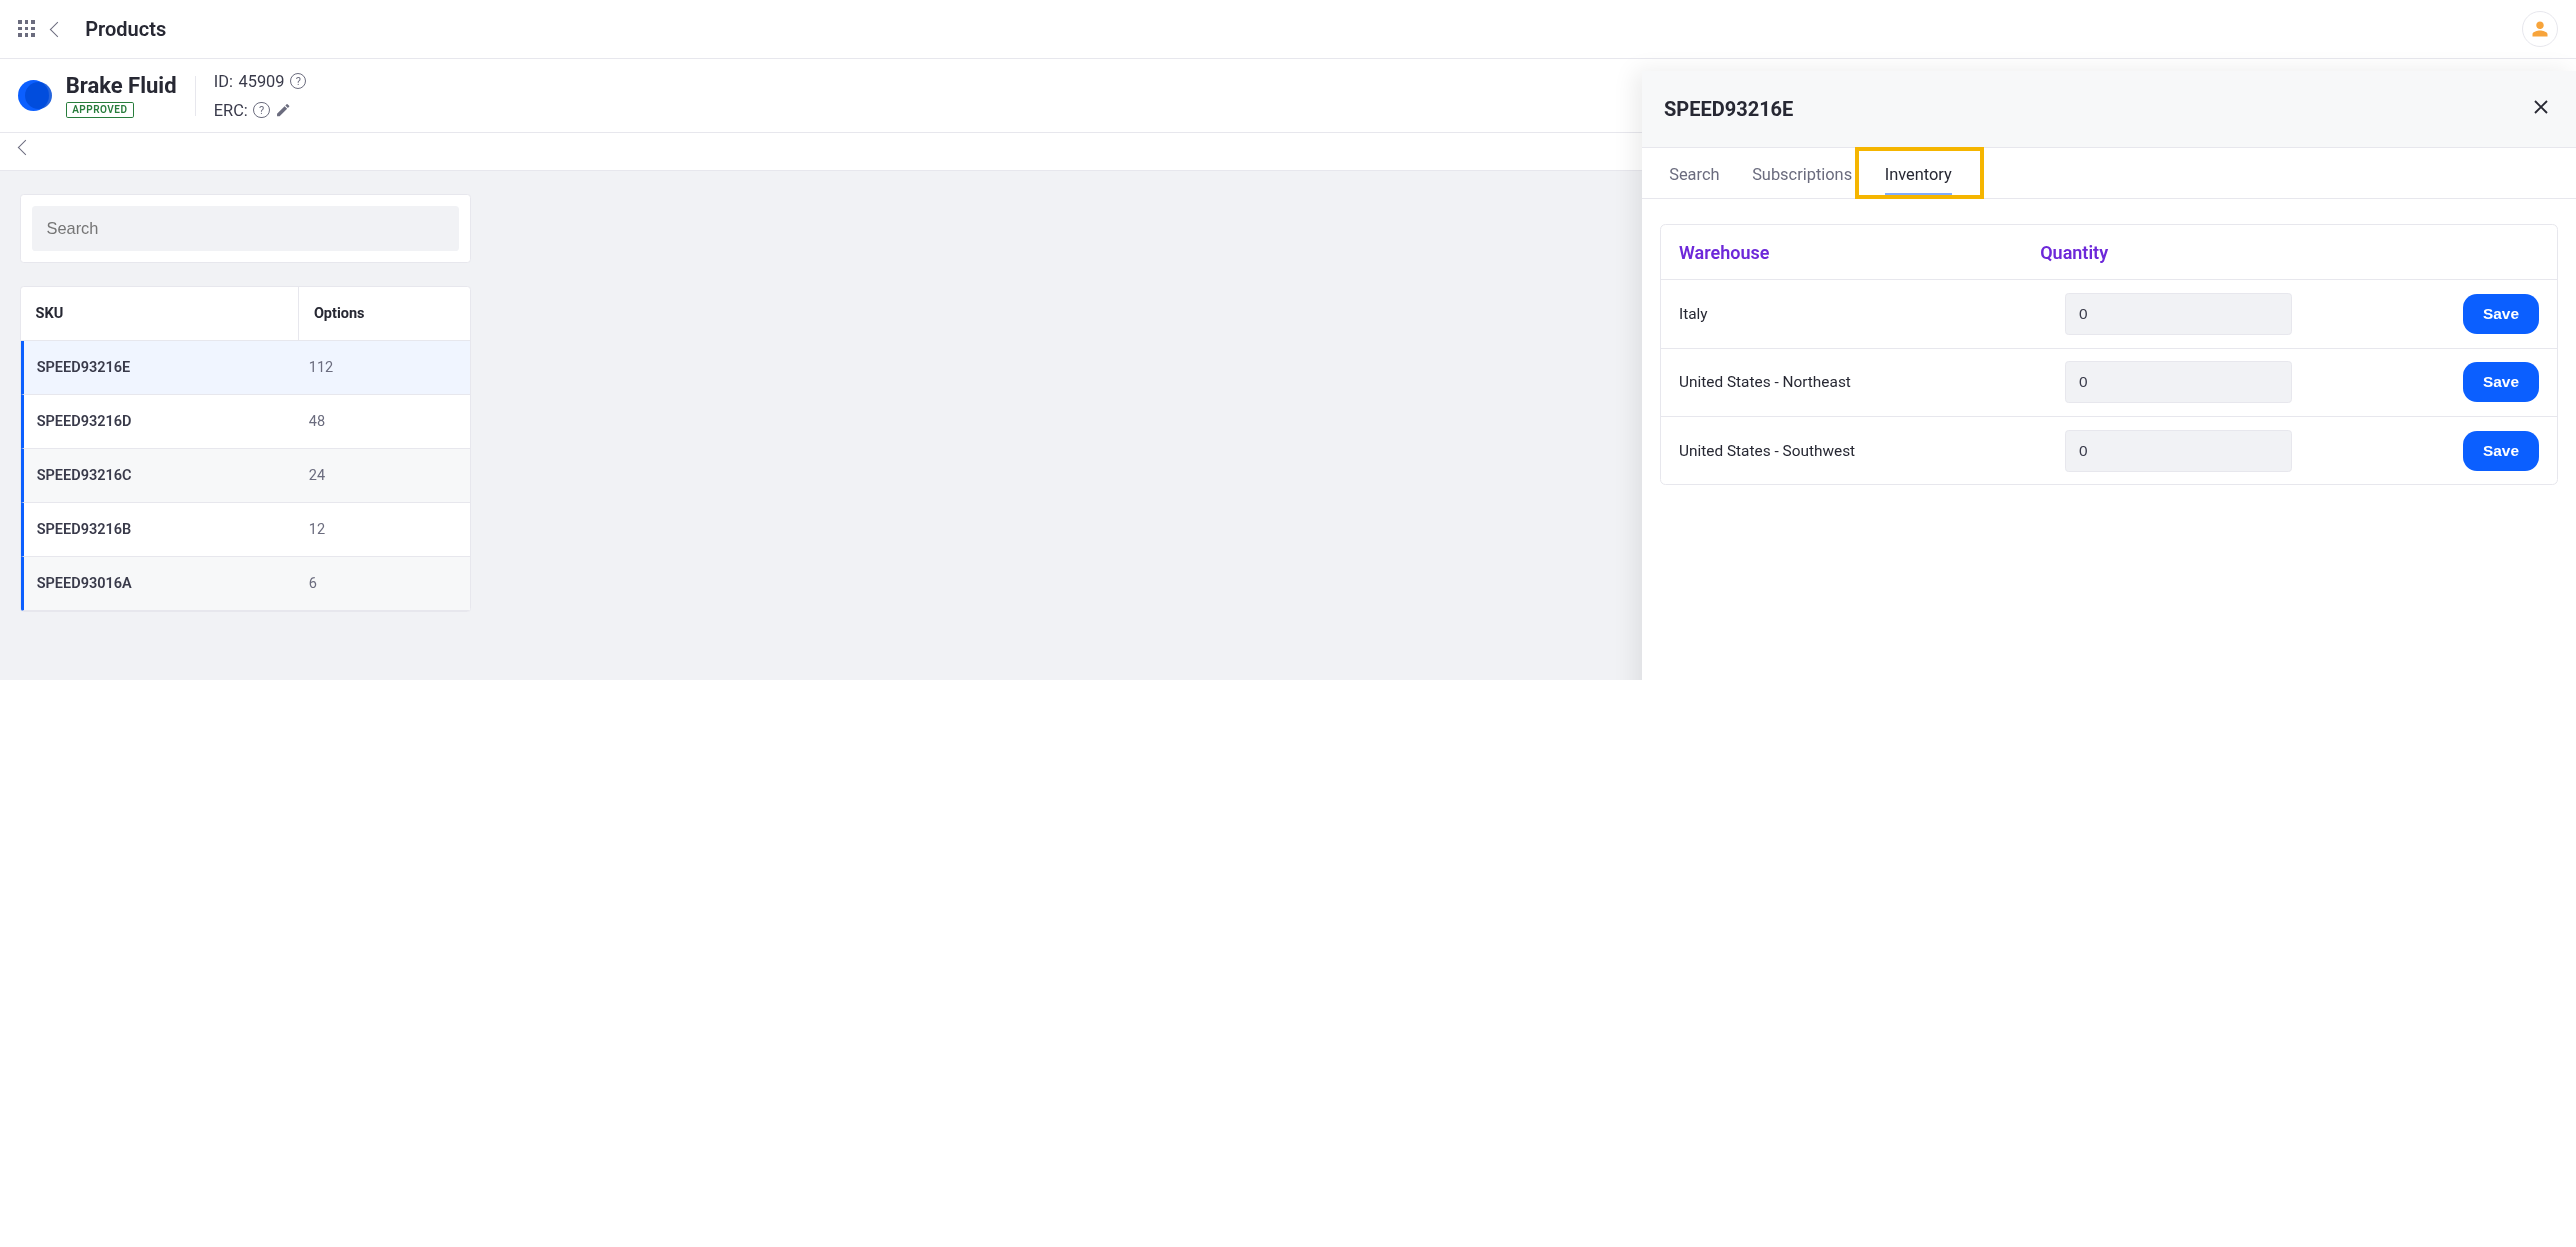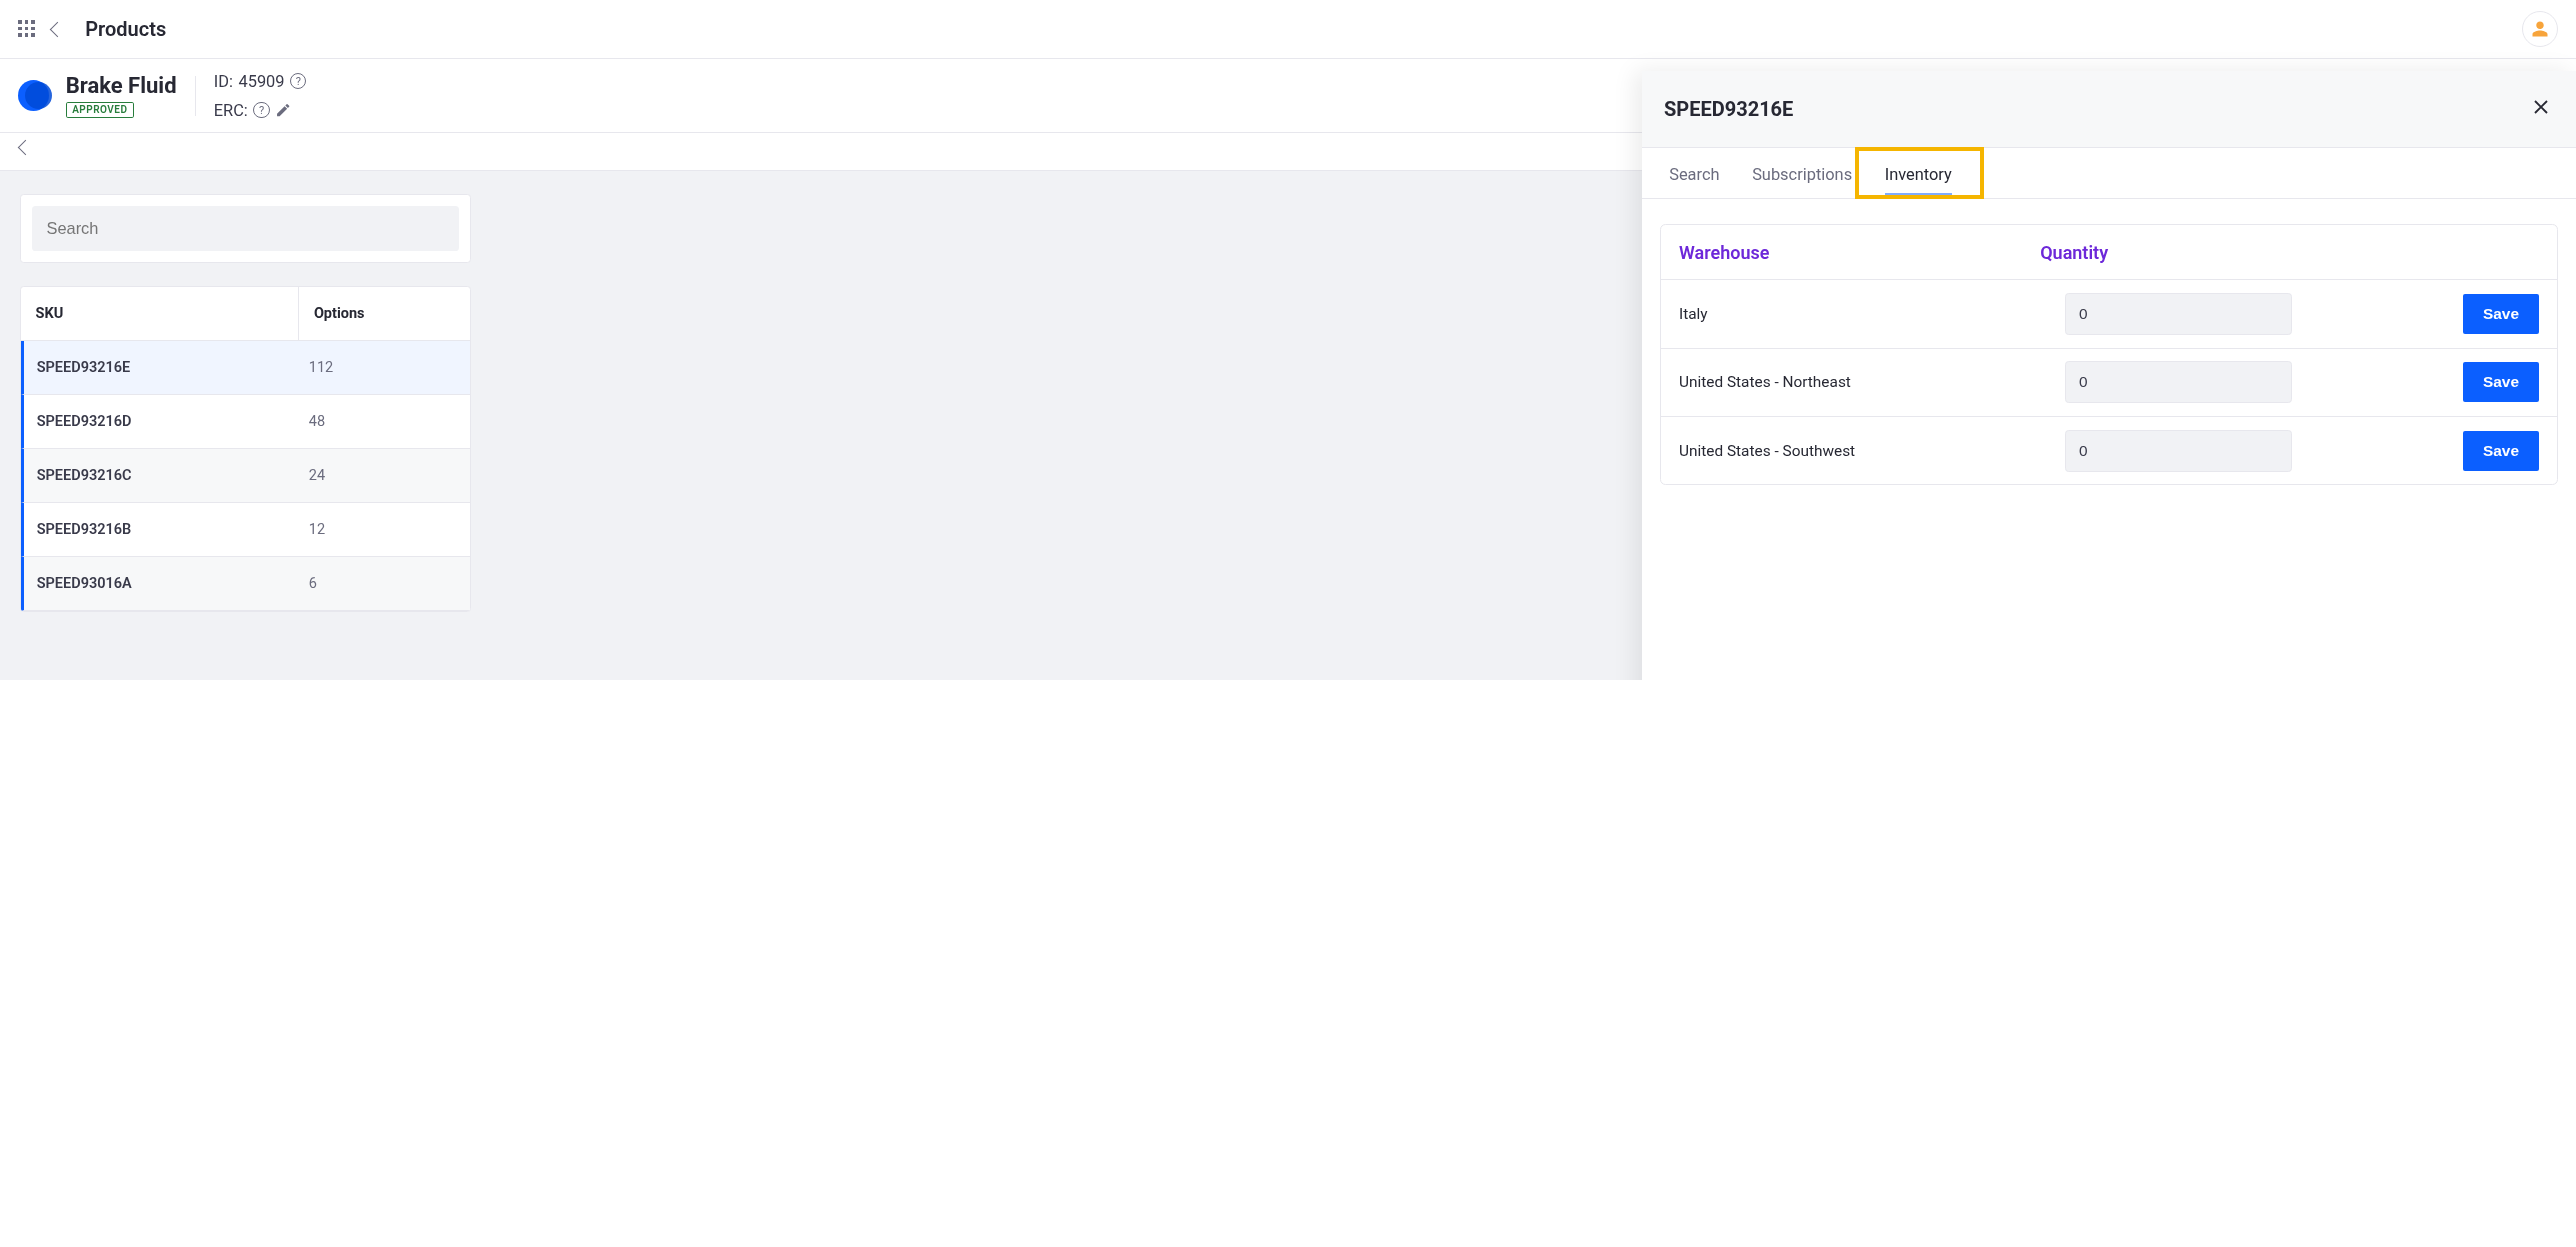--- a/index.html
+++ b/index.html
@@ -326,21 +326,21 @@
       border-radius: 3.6px;
       padding: 11px 12.7px;
       font-size: 15.4px;
       width: 227px;
       color: #393a4a;
     }
     .save-btn {
       background: #0b5fff;
       color: #fff;
       border: none;
-      border-radius: 2px;
+      border-radius: 14px;
       padding: 11px 20px;
       font-size: 15.4px;
       font-weight: 600;
       cursor: pointer;
     }
   </style>
 </head>
 <body>
 
 <div class="topbar">

